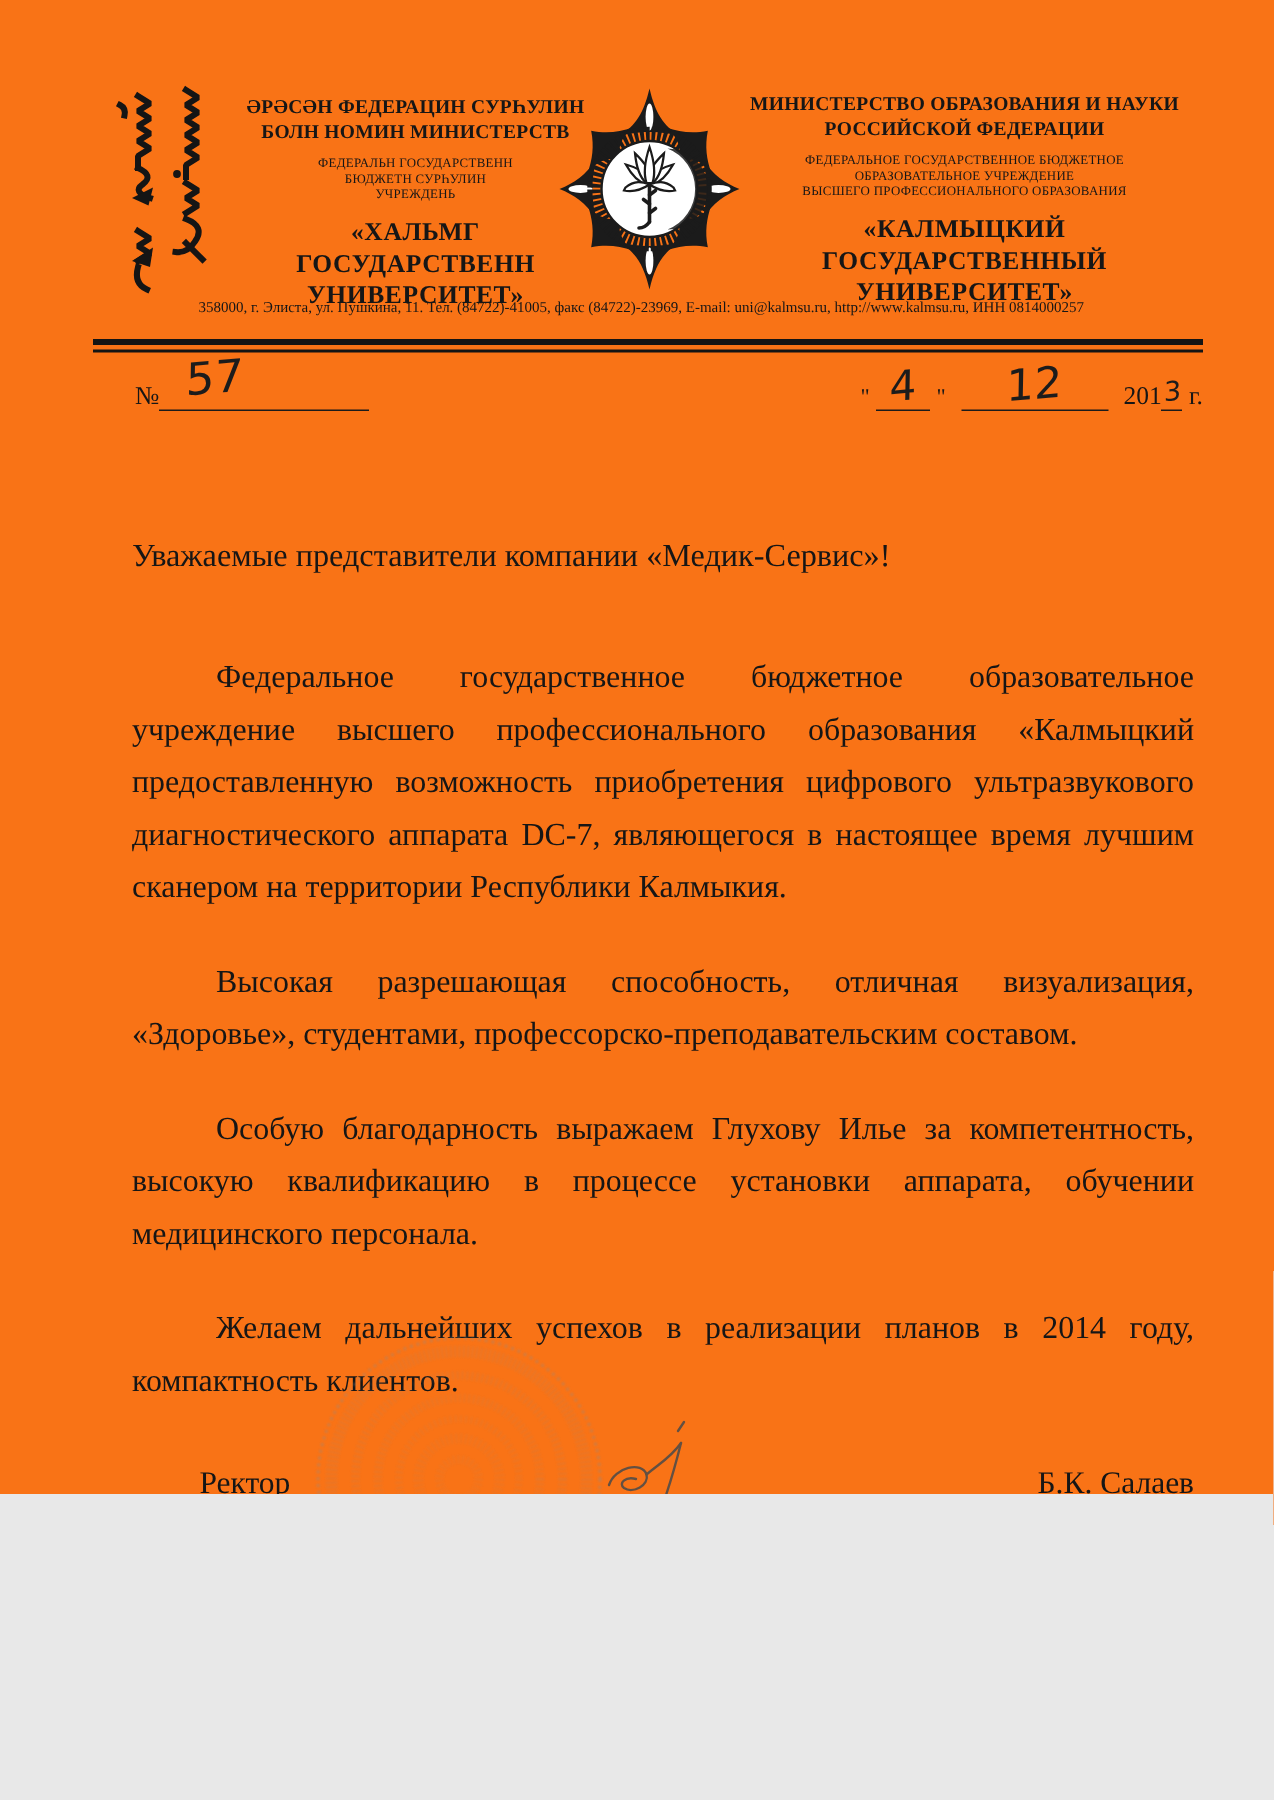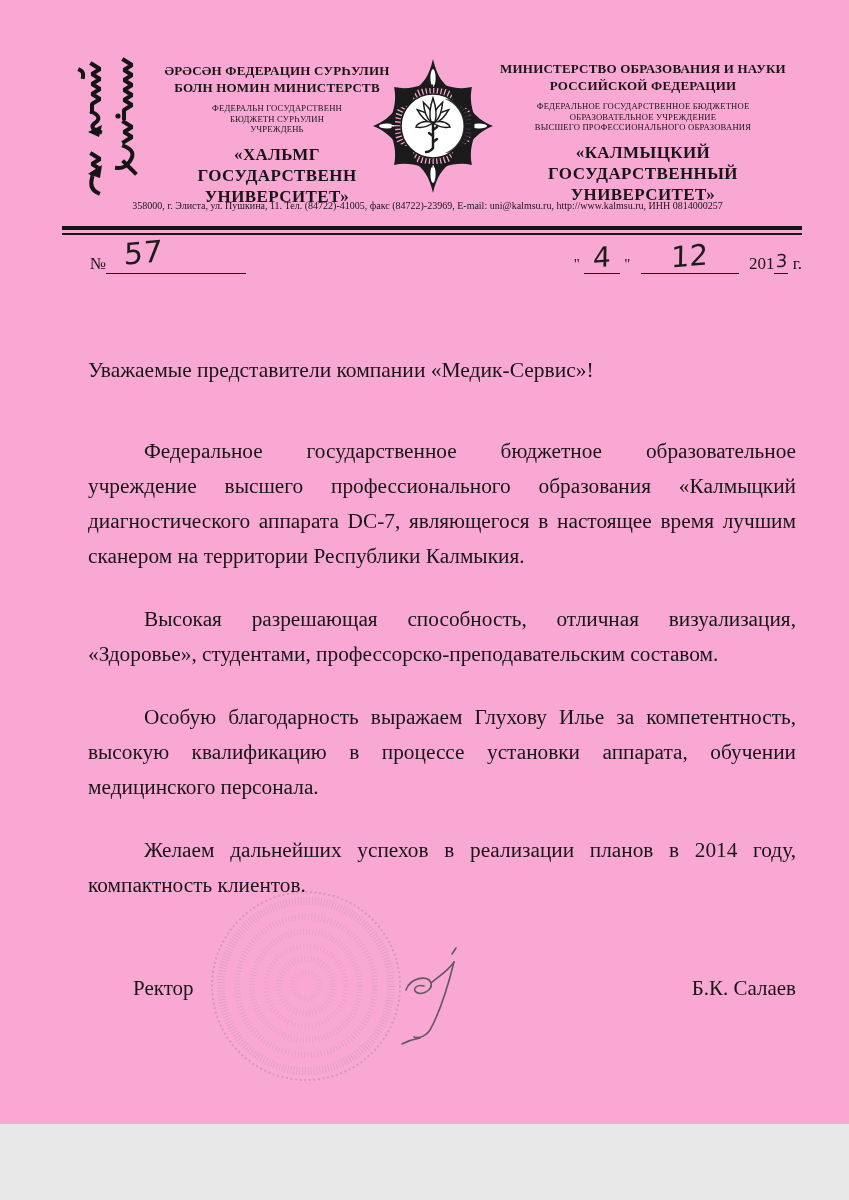--- a/index.html
+++ b/index.html
@@ -1,19 +1,19 @@
 <!DOCTYPE html>
 <html lang="ru"><head>
 <meta charset="utf-8">
 <style>
   * { margin:0; padding:0; box-sizing:border-box; }
   html,body { background:#e8e8e8; }
   .page {
-    position:relative; width:849px; height:1124px; margin:0 auto;
-    background:#f9a8d4; overflow:hidden; color:#161616;
+    position:relative; width:849px; height:996px; margin:0 auto;
+    background:#f97316; overflow:hidden; color:#161616;
     font-family:"Liberation Serif", serif;
   }
   
   .head-block { position:absolute; text-align:center; }
   .head-left  { left:158px; top:62px; width:238px; }
   .head-right { left:476px; top:60px; width:334px; }
   .ministry-line { font-weight:bold; font-size:13px; line-height:17px; letter-spacing:.2px; }
   .org-small { margin-top:7px; font-weight:normal; font-size:8.6px; line-height:10.5px; letter-spacing:.2px; }
   .org-name  { margin-top:9px; font-weight:bold; font-size:17px; line-height:21px; letter-spacing:.4px; }
   .script-art { position:absolute; left:74px; top:56px; }
@@ -178,20 +178,21 @@
       <span class="year-printed">201</span><span class="uline yr-line"><span class="hand">3</span></span>
       <span>г.</span>
     </div>
   </div>
 
   <div class="greeting">Уважаемые представители компании «Медик-Сервис»!</div>
 
   <div class="letter-body">
       <div class="bline first">Федеральное государственное бюджетное образовательное</div>
       <div class="bline">учреждение высшего профессионального образования «Калмыцкий</div>
+      <div class="bline">предоставленную возможность приобретения цифрового ультразвукового</div>
       <div class="bline">диагностического аппарата DC-7, являющегося в настоящее время лучшим</div>
       <div class="bline end">сканером на территории Республики Калмыкия.</div>
       <div class="bline first">Высокая разрешающая способность, отличная визуализация,</div>
       <div class="bline end">«Здоровье», студентами, профессорско-преподавательским составом.</div>
       <div class="bline first">Особую благодарность выражаем Глухову Илье за компетентность,</div>
       <div class="bline">высокую квалификацию в процессе установки аппарата, обучении</div>
       <div class="bline end">медицинского персонала.</div>
       <div class="bline first">Желаем дальнейших успехов в реализации планов в 2014 году,</div>
       <div class="bline end">компактность клиентов.</div>
     </div>

